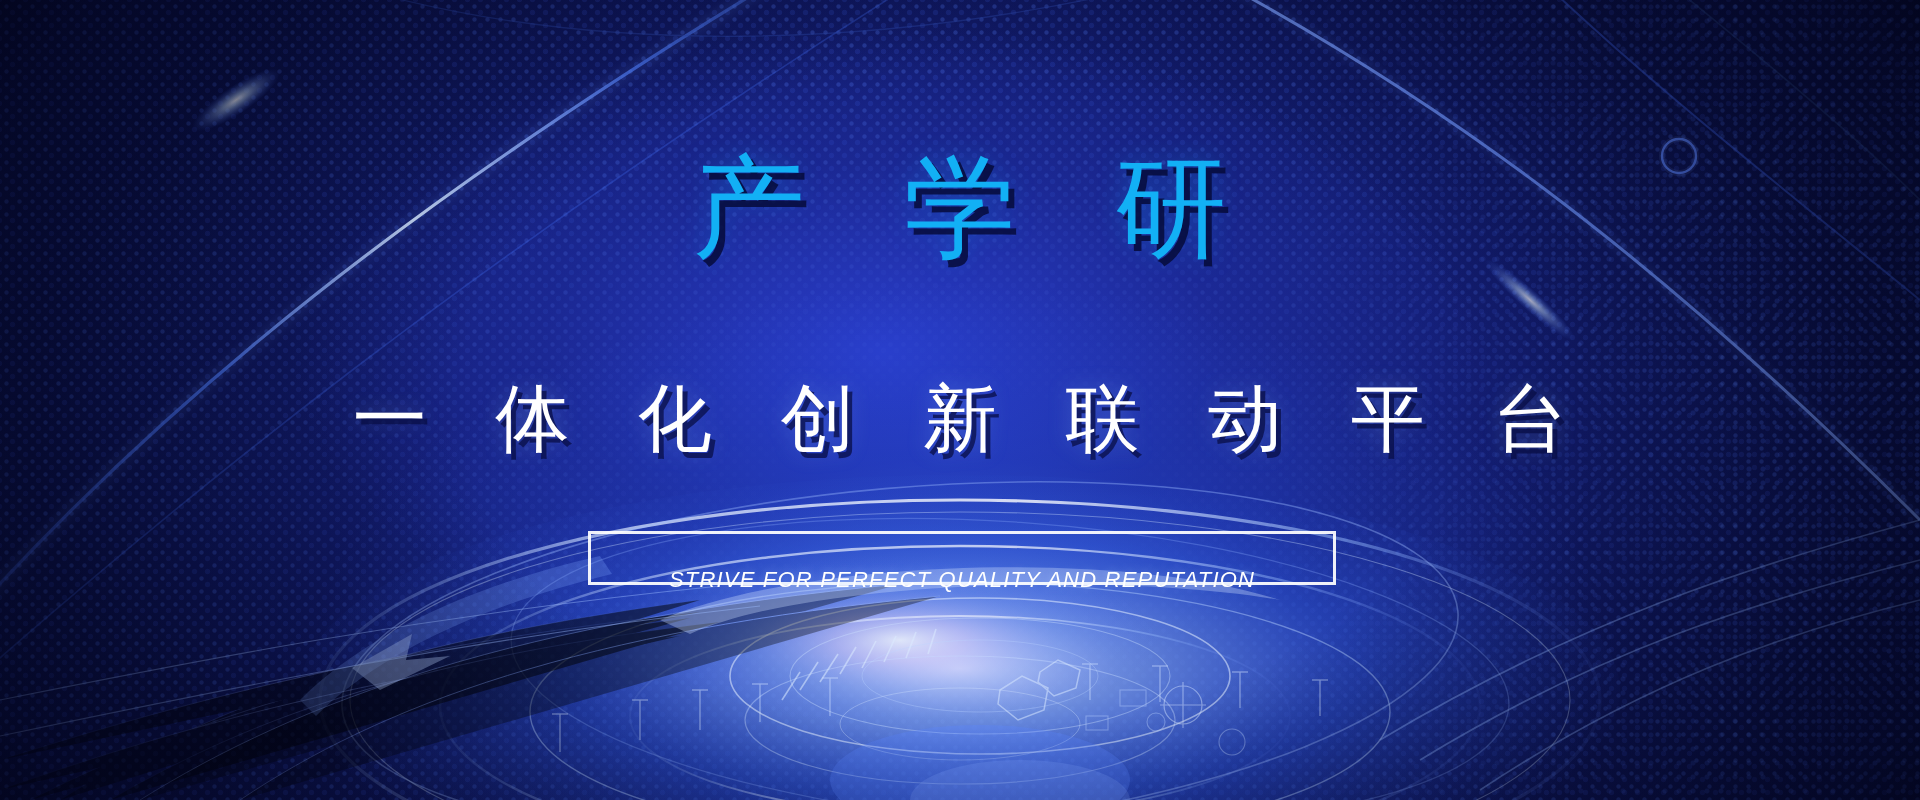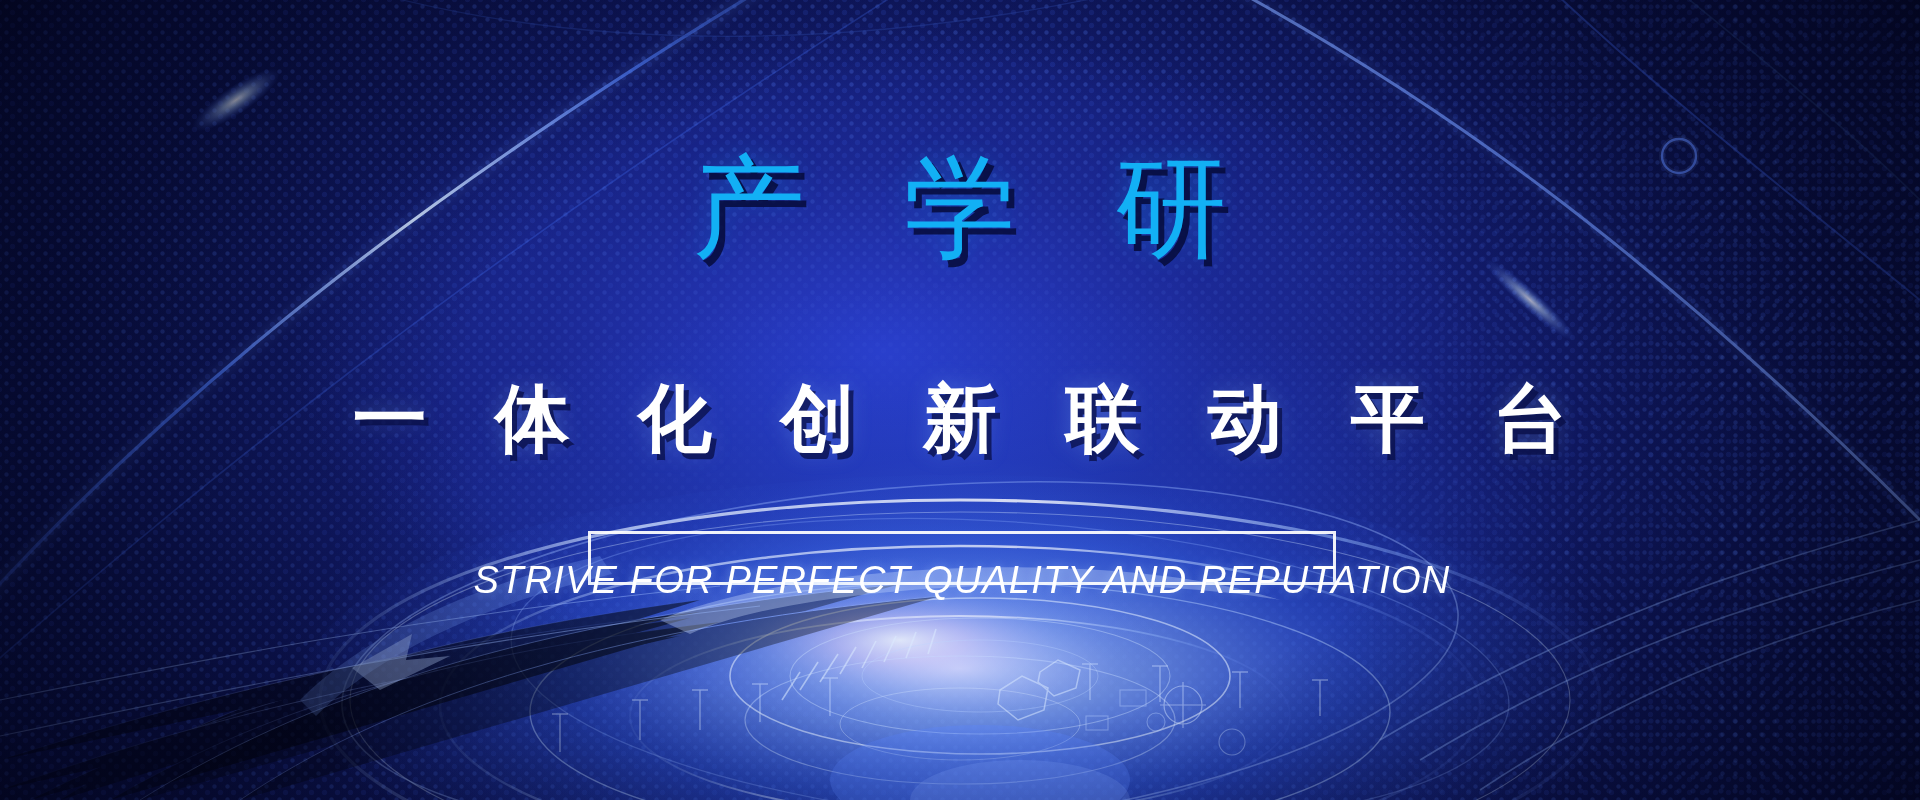--- a/index.html
+++ b/index.html
@@ -78,41 +78,41 @@
     text-indent: 34px;
     color: #12b0f5;
     text-shadow: 6px 7px 0 rgba(6,10,58,0.85), 0 0 26px rgba(20,160,255,.35);
     white-space: nowrap;
   }
   .title-sub {
     position: absolute;
     top: 382px; left: 0; right: 0;
     font-size: 74px;
     line-height: 1;
-    font-weight: 700;
+    font-weight: 400;
     letter-spacing: 24px;
     text-indent: 24px;
     color: #ffffff;
     text-shadow: 5px 6px 0 rgba(8,14,70,0.75), 0 0 22px rgba(150,200,255,.30);
     white-space: nowrap;
   }
   .en-wrap {
     position: absolute;
     top: 531px;
     left: 588px;
     width: 748px;
     height: 54px;
     border: 3px solid rgba(255,255,255,0.93);
     box-sizing: border-box;
     display: flex;
     align-items: center;
     justify-content: center;
   }
   .en-text {
-    font-size: 38px;
+    font-size: 22px;
     font-style: italic;
     font-weight: 400;
     letter-spacing: 1.2px;
     color: #ffffff;
     white-space: nowrap;
     text-shadow: 0 0 10px rgba(160,200,255,.45);
     margin-top: 44px;
   }
 </style>
 </head>

